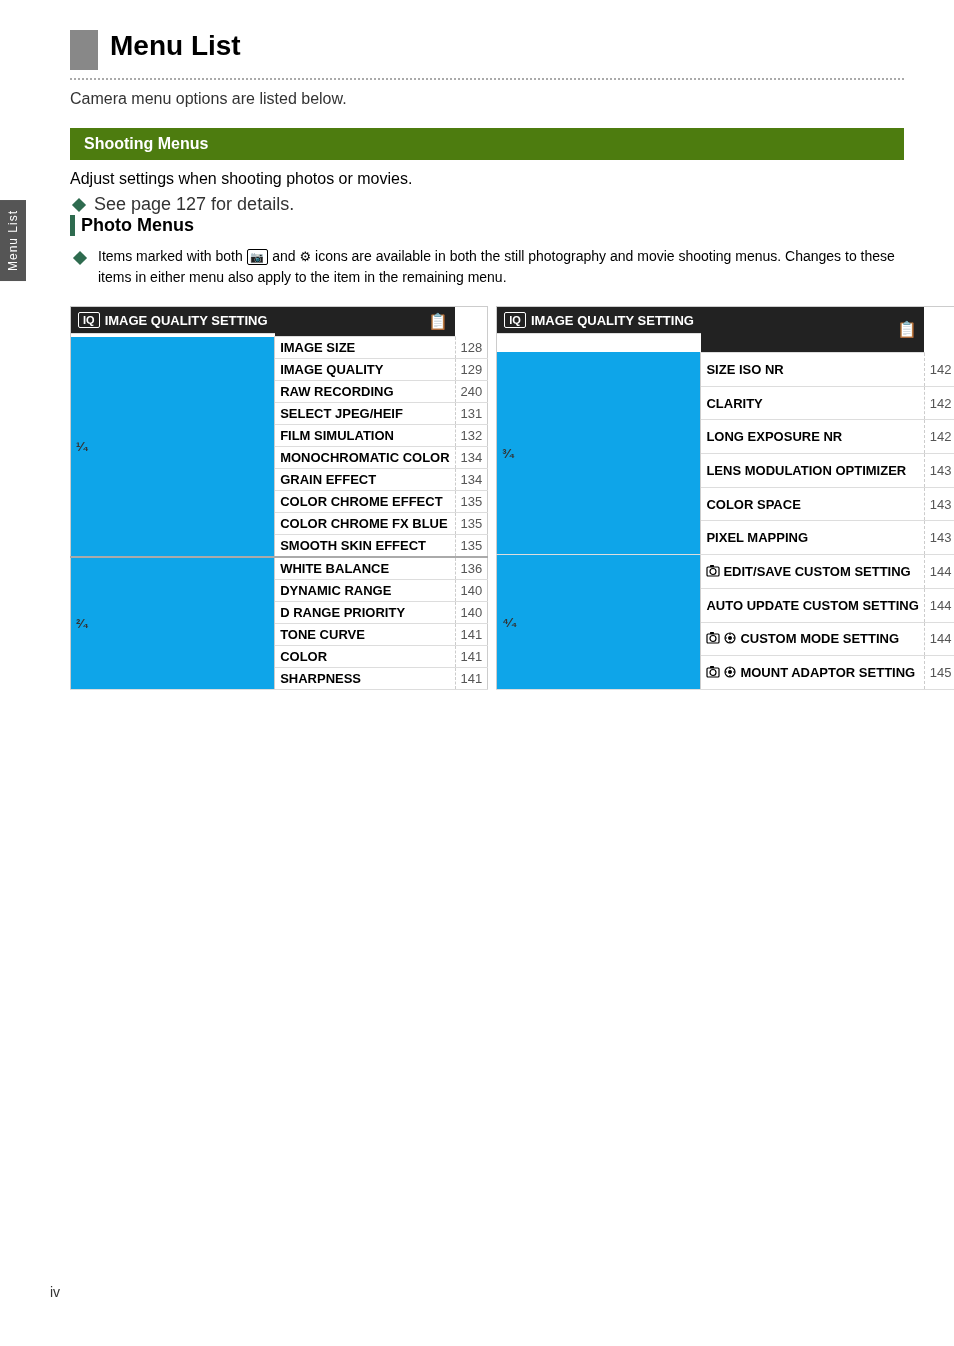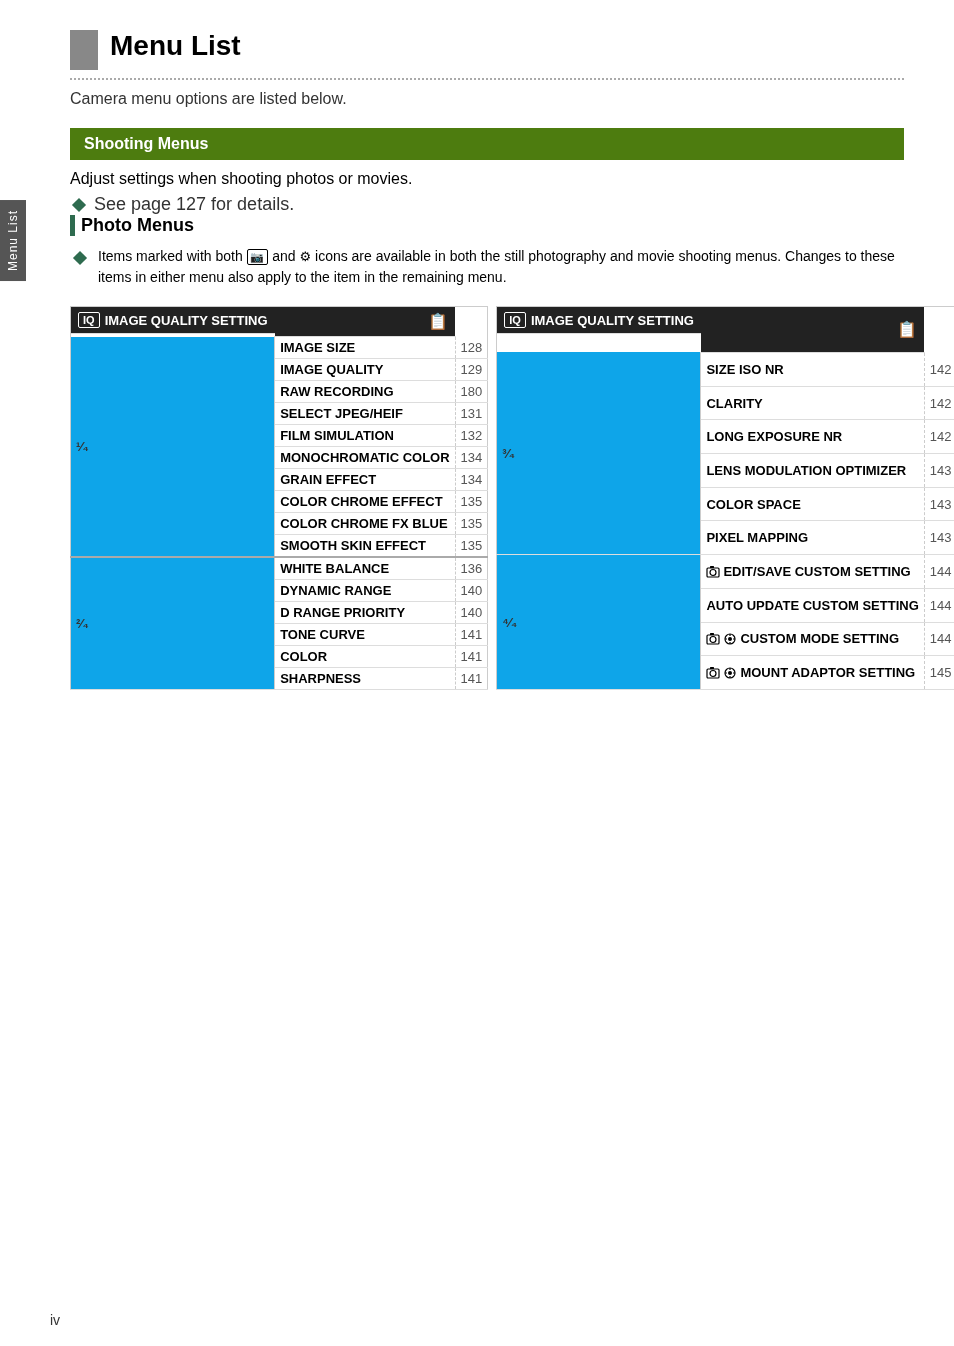--- a/index.html
+++ b/index.html
@@ -148,34 +148,34 @@
       text-align: right;
       color: #555;
       font-size: 13px;
       border-left: 1px dashed #ccc;
       padding-right: 4px;
     }
 
     
     .page-footer {
       position: absolute;
-      bottom: 18px;
+      bottom: 46px;
       left: 50px;
       font-size: 14px;
       color: #333;
     }
 
     
     .group-sep td {
       border-top: 2px solid #aaa;
     }
 
     .item-with-icon {
       display: flex;
-      align-items: flex-end;
+      align-items: flex-start;
       gap: 3px;
     }
   </style>
 </head>
 <body>
 
 <div class="side-tab">Menu List</div>
 
 <div class="page-title-block">
   <div class="title-bar"></div>
@@ -221,21 +221,21 @@
         <td class="row-number-cell" rowspan="10" style="font-size:13px;color:#333;">¹⁄₄</td>
         <td class="item-name-cell">IMAGE SIZE</td>
         <td class="page-num-cell">128</td>
       </tr>
       <tr>
         <td class="item-name-cell">IMAGE QUALITY</td>
         <td class="page-num-cell">129</td>
       </tr>
       <tr>
         <td class="item-name-cell">RAW RECORDING</td>
-        <td class="page-num-cell">180</td>
+        <td class="page-num-cell">240</td>
       </tr>
       <tr>
         <td class="item-name-cell">SELECT JPEG/HEIF</td>
         <td class="page-num-cell">131</td>
       </tr>
       <tr>
         <td class="item-name-cell">FILM SIMULATION</td>
         <td class="page-num-cell">132</td>
       </tr>
       <tr>

